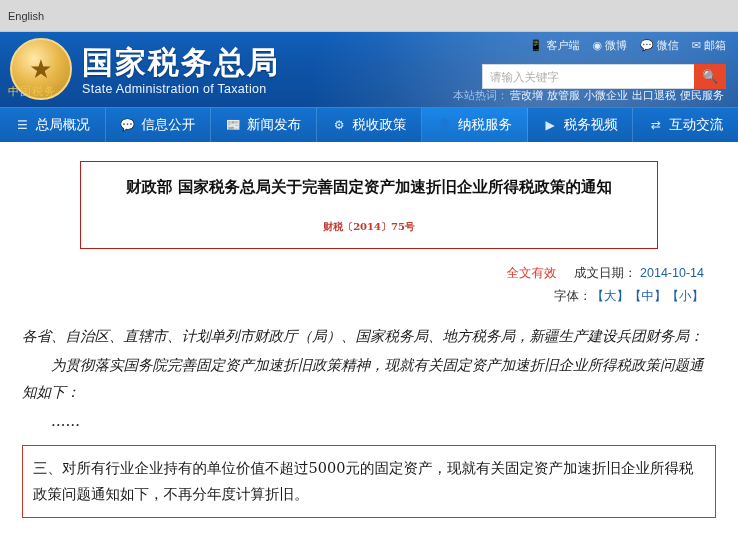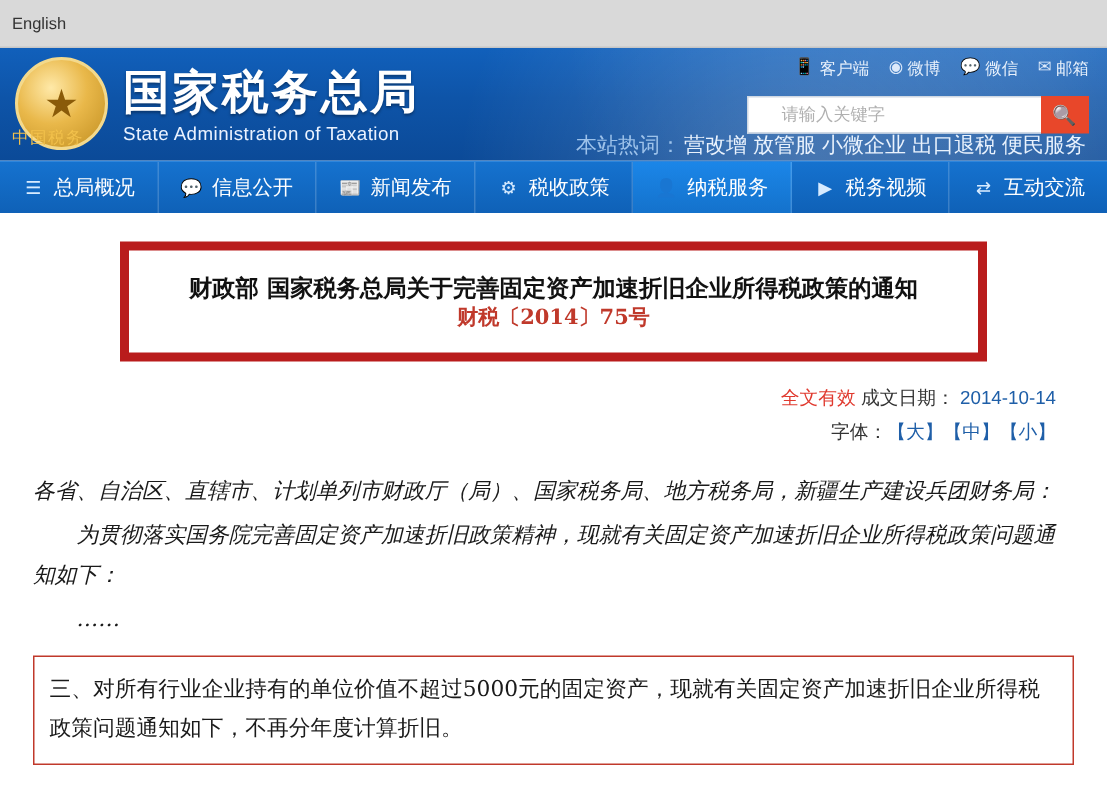--- a/index.html
+++ b/index.html
@@ -121,26 +121,26 @@
   
   .search-wrap {
     position: absolute;
     right: 12px;
     top: 32px;
     display: flex;
     align-items: stretch;
     height: 25px;
   }
   .search-input {
-    width: 196px;
+    width: 212px;
     height: 25px;
     border: 1px solid #cfd8e3;
     border-right: none;
     box-sizing: border-box;
-    padding: 0 22px;
+    padding: 0 7px;
     font-size: 11.5px;
     color: #333;
     outline: none;
     background: #fff;
   }
   .search-input::placeholder { color: #b0b0b0; }
   .search-btn {
     width: 32px;
     height: 25px;
     background: #e8472a;
@@ -149,21 +149,21 @@
     font-size: 13px;
     cursor: pointer;
     display: flex;
     align-items: center;
     justify-content: center;
   }
   .hot-line {
     position: absolute;
     right: 12px;
     top: 56px;
-    font-size: 14px;
+    font-size: 11px;
     color: #cfe0f5;
     white-space: nowrap;
   }
   .hot-line .hl-label { color: #9dc2ea; }
   .hot-line a { color: #e9f2fd; text-decoration: none; margin: 0 2px; }
 
   
   .nav {
     height: 34px;
     background: linear-gradient(180deg, #1572cf 0%, #0f61b7 100%);
@@ -197,48 +197,49 @@
     font-size: 12px;
     color: #d7ebff;
   }
 
   
   .doc {
     padding: 14px 22px 0 22px;
     box-sizing: border-box;
   }
   .title-box {
-    border: 6px solid #b91c1c;
+    border: 1px solid #b91c1c;
     margin: 5px 58px 0 58px;
     padding: 13px 10px 14px 10px;
     text-align: center;
     box-sizing: border-box;
   }
   .doc-title {
     font-family: "DejaVu Serif", "Liberation Serif", serif;
     font-size: 15.5px;
     font-weight: bold;
     color: #111;
     line-height: 1.5;
   }
   .doc-number {
-    font-family: "DejaVu Serif", "Liberation Serif", serif;
-    font-size: 14px;
+    margin-top: 22px;
+    font-family: "DejaVu Serif", "Liberation Serif", serif;
+    font-size: 10px;
     font-weight: bold;
     color: #c0392b;
   }
 
   .meta-row {
     margin-top: 16px;
     text-align: right;
     font-size: 12.5px;
     color: #333;
     padding-right: 12px;
   }
-  .meta-status { color: #e03a2f; }
+  .meta-status { color: #e03a2f; margin-right: 14px; }
   .meta-date-label { color: #333; }
   .meta-date-val { color: #1f5fa8; }
 
   .fontsize-row {
     margin-top: 6px;
     text-align: right;
     font-size: 12.5px;
     color: #333;
     padding-right: 12px;
   }

